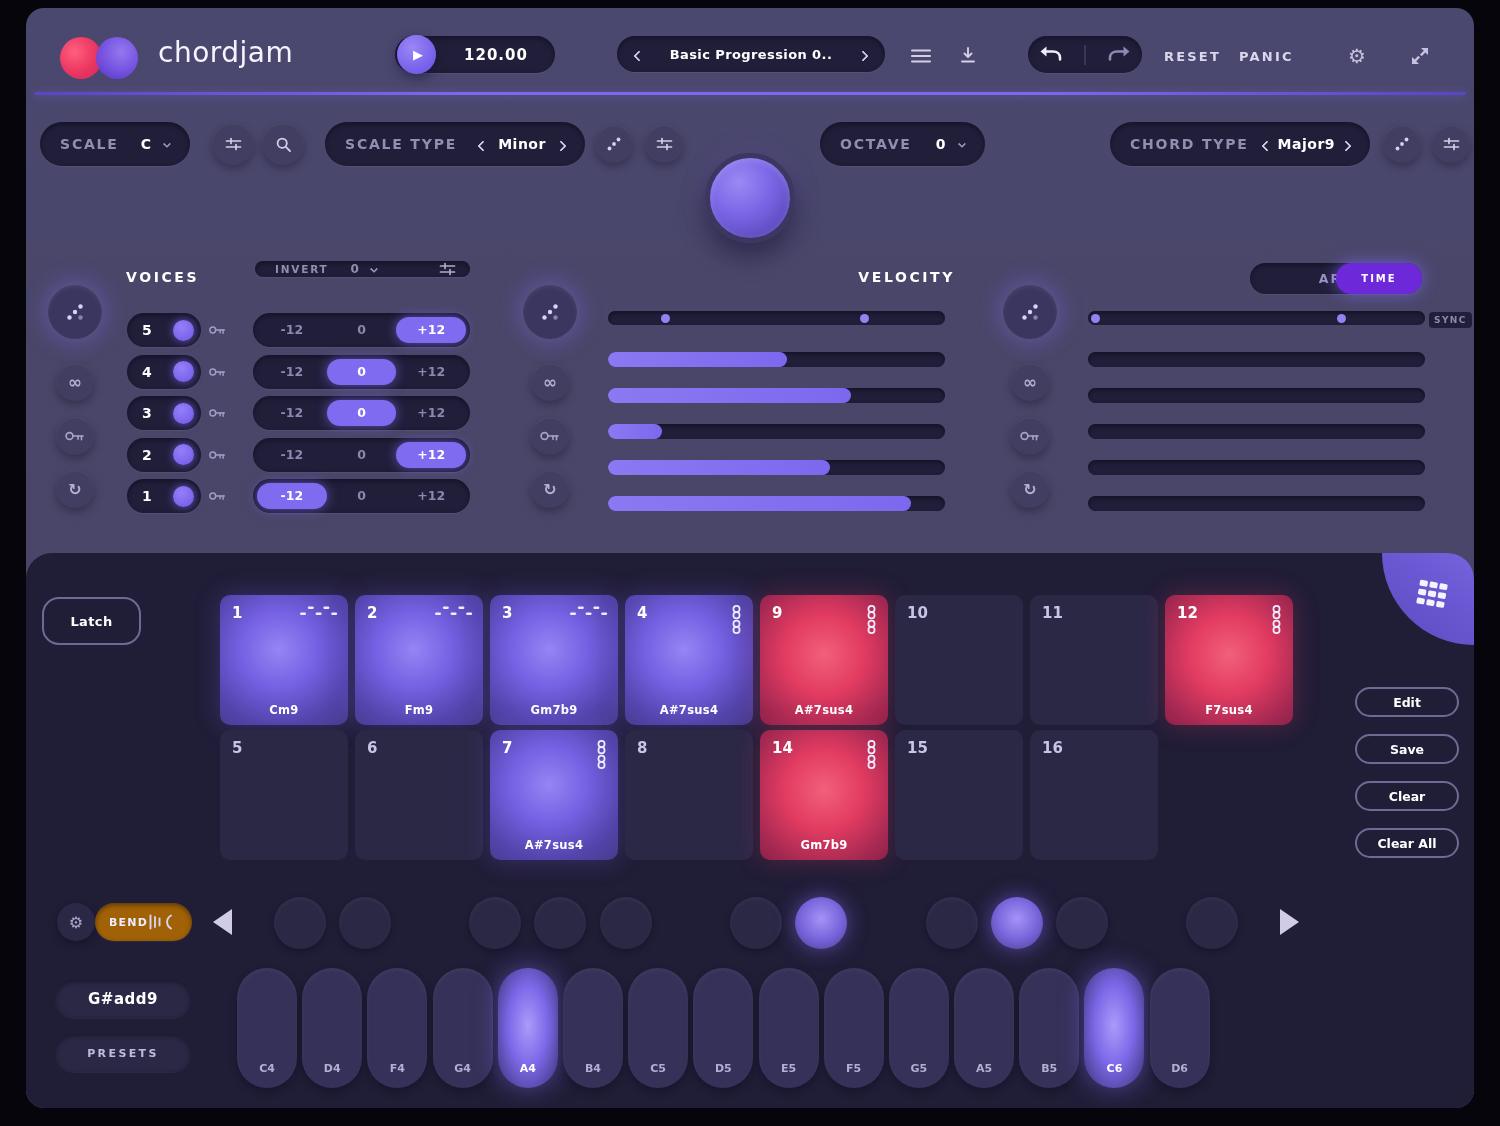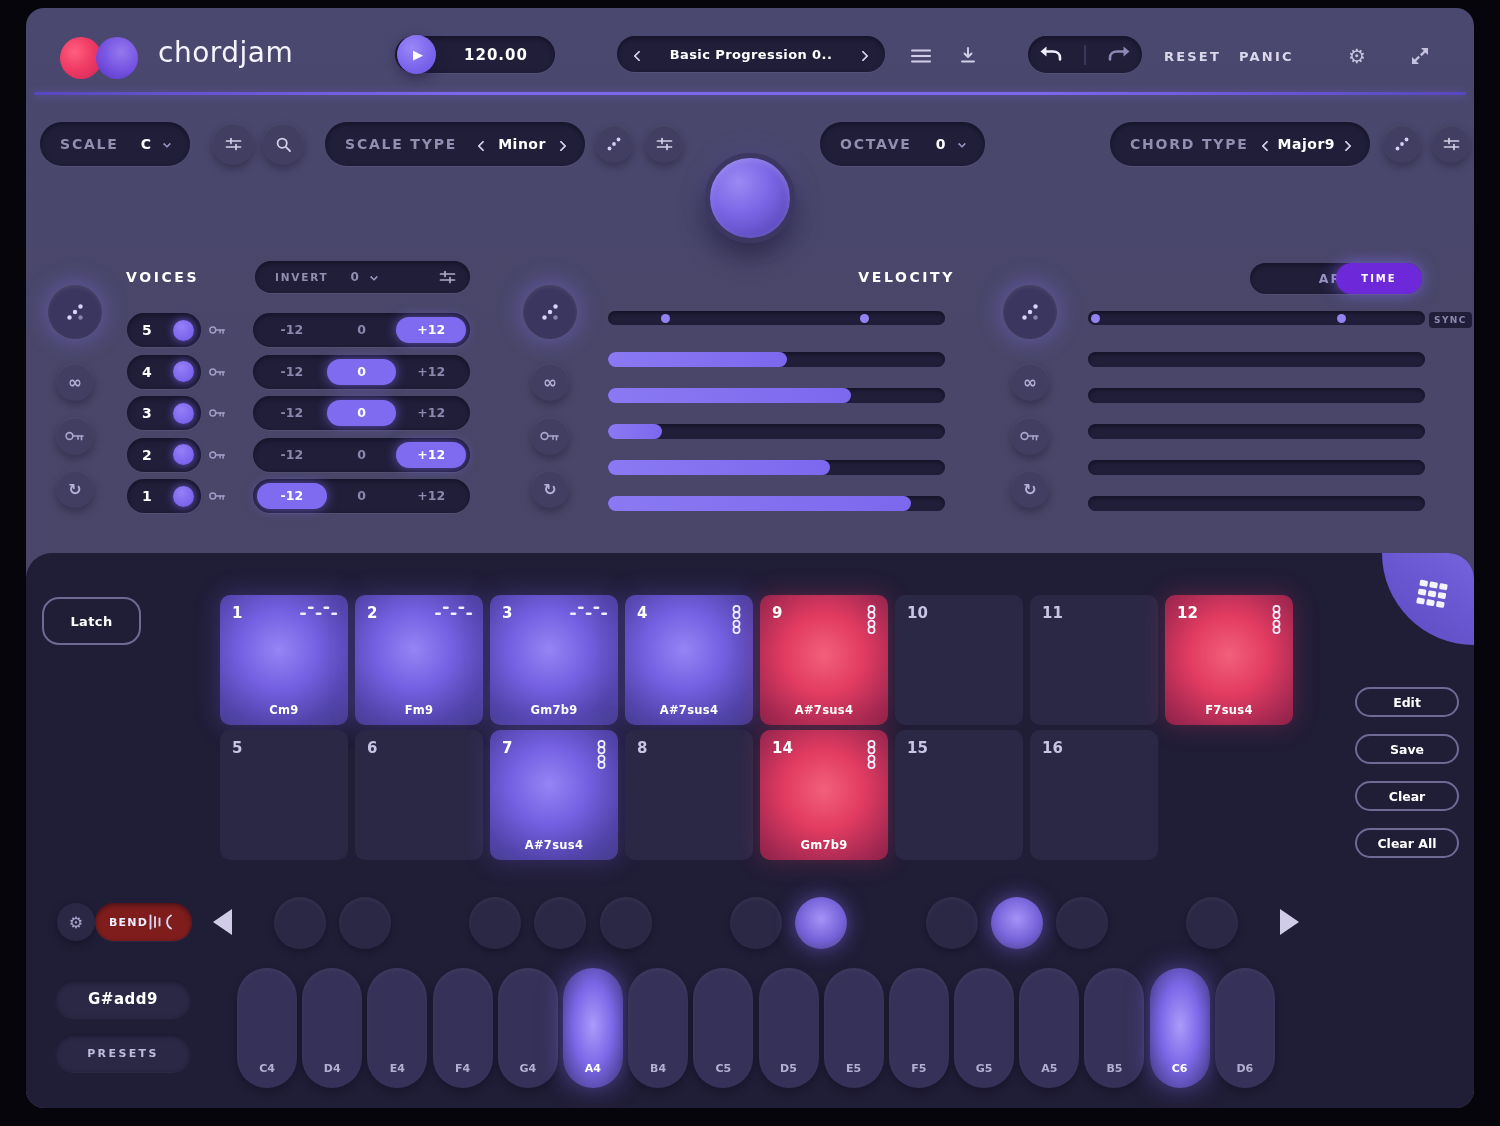--- a/index.html
+++ b/index.html
@@ -101,21 +101,21 @@
   .pad .ic { position:absolute; top:10px; right:10px; display:none; }
   .pad.icon-steps .ic-steps { display:block; }
   .pad.icon-stack .ic-stack { display:block; }
   #pad-actions { position:absolute; left:1329px; top:134px; display:flex; flex-direction:column; gap:17px; }
   .action-btn { position:static; width:104px; height:30px; border:2px solid #6f6a94; border-radius:15px; color:#fff;
                 font-size:12.5px; font-weight:bold; display:flex; align-items:center; justify-content:center; }
 
   
   #bend-gear { left:31px; top:350px; width:38px; height:38px; position:absolute; border-radius:50%; background:#2b2846;
                display:flex; align-items:center; justify-content:center; box-shadow:0 3px 8px rgba(5,4,15,.35); }
-  #bend-pill { left:69px; top:350px; width:97px; height:38px; background:#7f1d1d; border-radius:19px; padding:0 12px 0 14px; }
+  #bend-pill { left:69px; top:350px; width:97px; height:38px; background:#a16207; border-radius:19px; padding:0 12px 0 14px; }
   #bend-pill .lbl { color:#f0edff; font-size:11px; letter-spacing:1.2px; }
   .arrow-l { position:absolute; width:0; height:0; border-top:13px solid transparent; border-bottom:13px solid transparent; border-right:19px solid #d0cce8; }
   .arrow-r { position:absolute; width:0; height:0; border-top:13px solid transparent; border-bottom:13px solid transparent; border-left:19px solid #d0cce8; }
   .bkey { position:absolute; top:344px; width:52px; height:52px; border-radius:50%; background:#2b2846;
           box-shadow: inset 0 2px 4px rgba(255,255,255,.05), 0 3px 7px rgba(5,4,15,.3); }
   .bkey.active { background:radial-gradient(circle at 50% 42%, #a593f8 0%, #7662d8 55%, #4a3e85 100%);
                  box-shadow:0 0 20px rgba(130,110,245,.55); }
   #chord-display { left:29px; top:427px; width:136px; height:38px; background:#2b2846; border-radius:19px; justify-content:center;
                    color:#fff; font-size:15px; font-weight:bold; letter-spacing:.5px; }
   #presets-pill { left:29px; top:481px; width:136px; height:38px; background:#2b2846; border-radius:19px; justify-content:center;
@@ -282,21 +282,21 @@
           <g stroke="#d3cfe8" stroke-width="1.7" stroke-linecap="round">
             <line x1="1.5" y1="5" x2="15.5" y2="5"></line>
             <line x1="1.5" y1="11" x2="15.5" y2="11"></line>
             <line x1="6" y1="2.6" x2="6" y2="7.4"></line>
             <line x1="11" y1="8.6" x2="11" y2="13.4"></line>
           </g>
         </svg>
   </button>
 
   <div class="sec-title" style="left:100px;top:261px">VOICES</div>
-  <div class="pill" style="left:229px;top:253px;width:215px;height:32px;padding:0 14px 0 20px">
+  <div class="pill" style="left:229px;top:253px;width:215px;height:16px;padding:0 14px 0 20px">
     <span class="lbl" style="font-size:10.5px">INVERT</span>
     <span class="lbl" style="margin-left:22px;font-size:12px">0</span>
     <span class="chev d sm" style="margin-left:10px"></span>
     <svg style="margin-left:auto;opacity:.8" width="17" height="16" viewBox="0 0 17 16">
           <g stroke="#d3cfe8" stroke-width="1.7" stroke-linecap="round">
             <line x1="1.5" y1="5" x2="15.5" y2="5"></line>
             <line x1="1.5" y1="11" x2="15.5" y2="11"></line>
             <line x1="6" y1="2.6" x2="6" y2="7.4"></line>
             <line x1="11" y1="8.6" x2="11" y2="13.4"></line>
           </g>
@@ -698,23 +698,20 @@
 
     <div class="pill" id="chord-display">G#add9</div>
     <button class="pill" id="presets-pill">PRESETS</button>
 
     <div id="white-keys">
           <button class="wkey">
             <span class="klabel">C4</span>
           </button>
           <button class="wkey">
             <span class="klabel">D4</span>
-          </button>
-          <button class="wkey">
-            <span class="klabel">E4</span>
           </button>
           <button class="wkey">
             <span class="klabel">F4</span>
           </button>
           <button class="wkey">
             <span class="klabel">G4</span>
           </button>
           <button class="wkey active">
             <span class="klabel">A4</span>
           </button>

